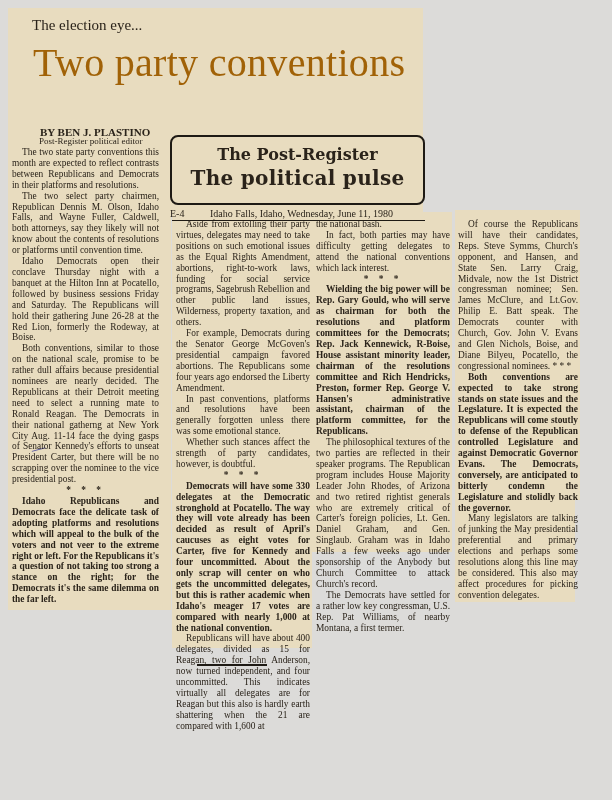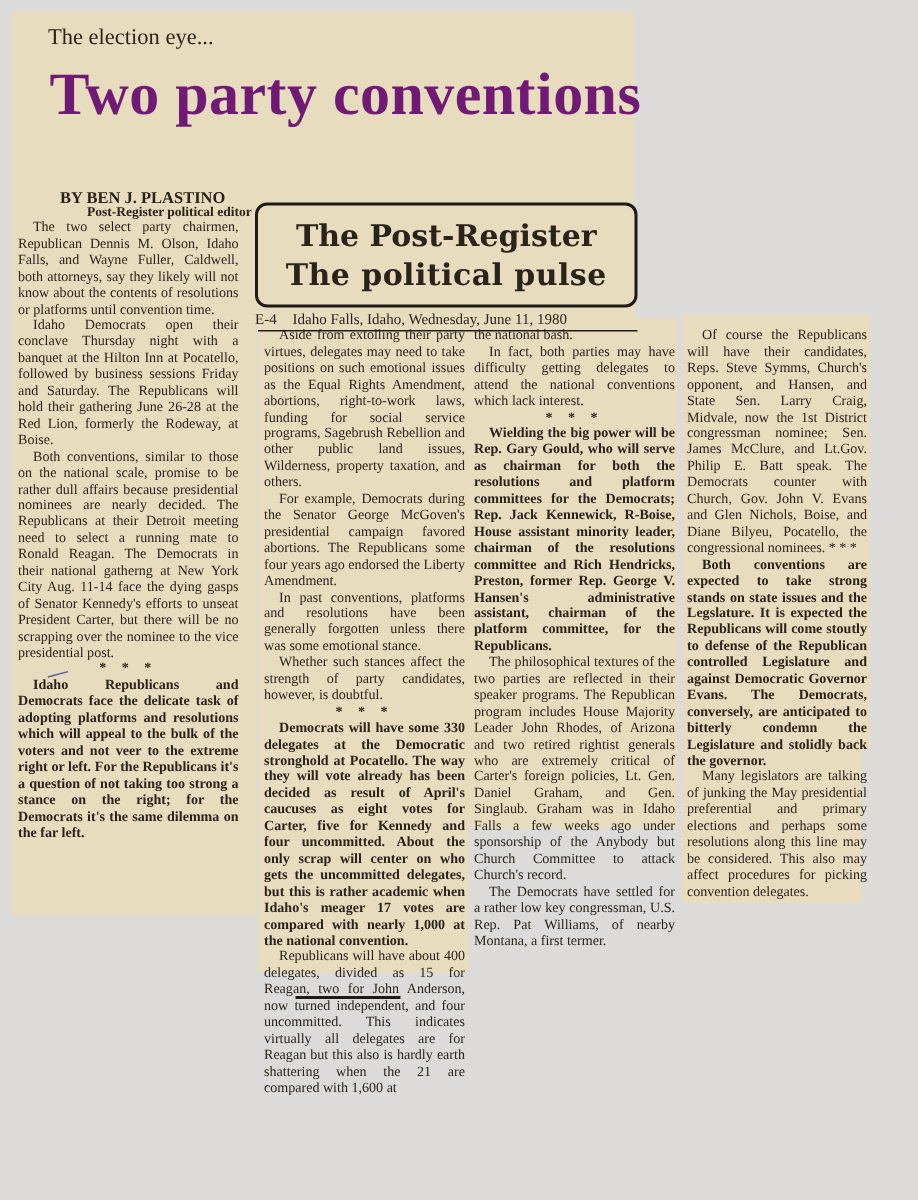--- a/index.html
+++ b/index.html
@@ -7,30 +7,30 @@
          font-family:"DejaVu Serif", serif; color:#2a231a; }
   .paper { position:absolute; background:#e8dcbf; }
   .p-head { left:8px; top:8px; width:415px; height:204px; }
   .p-left { left:8px; top:200px; width:163px; height:410px; }
   .p-mid  { left:172px; top:212px; width:280px; height:340px; }
   .p-midlow { left:172px; top:550px; width:140px; height:98px; }
   .p-right { left:455px; top:210px; width:125px; height:290px; }
   .p-right2 { left:455px; top:495px; width:120px; height:107px; }
   .kicker { position:absolute; left:32px; top:17px; font-size:15px; font-family:"Liberation Serif", serif; }
   .headline { position:absolute; left:33px; top:40px; width:400px; font-family:"Liberation Serif", serif;
-              font-size:40px; line-height:46px; font-weight:bold; letter-spacing:0.3px; color:#701a75; }
+              font-size:40px; line-height:46px; font-weight:normal; letter-spacing:0.3px; color:#a16207; }
   .byline { position:absolute; left:40px; top:126px; font-size:11px; font-weight:bold; font-family:"Liberation Serif", serif; }
-  .byline2 { position:absolute; left:39px; top:136px; font-size:9px; font-weight:bold; font-family:"Liberation Serif", serif;margin-left:19px; }
+  .byline2 { position:absolute; left:39px; top:136px; font-size:9px; font-weight:normal; font-family:"Liberation Serif", serif; }
   .flag { position:absolute; left:170px; top:135px; width:251px; height:66px; border:2px solid #1e1a14; border-radius:8px; text-align:center; }
-  .flag .t1 { font-family:"DejaVu Serif", serif; font-weight:bold; font-size:20px; margin-top:8px; }
+  .flag .t1 { font-family:"DejaVu Serif", serif; font-weight:bold; font-size:16px; margin-top:8px; }
   .flag .t2 { font-family:"DejaVu Serif", serif; font-weight:bold; font-size:20px; margin-top:2px; letter-spacing:0.3px; }
   .dateline { position:absolute; left:172px; top:208px; width:253px; font-size:10px; font-family:"Liberation Serif", serif;
               border-bottom:1px solid #1e1a14; padding-bottom:1px; }
   .dateline .pg { position:absolute; left:-2px; }
-  .dateline .dt { margin-left:23px; }
+  .dateline .dt { margin-left:38px; }
   .col { position:absolute; font-family:"Liberation Serif", serif; font-size:9.4px; line-height:10.9px; text-align:justify; }
   .col p { margin:0; text-indent:10px; }
   .col p.b { font-weight:bold; }
   .col .stars { text-align:center; text-indent:0; font-weight:bold; letter-spacing:4px; }
   .c1 { left:12px; top:147px; width:147px; }
   .c2 { left:176px; top:219px; width:134px; }
   .c3 { left:316px; top:219px; width:134px; }
   .c4 { left:458px; top:219px; width:120px; }
   .rule-bottom { position:absolute; left:197px; top:664px; width:70px; height:1.5px; background:#1e1a14; }
   .ink { position:absolute; left:32px; top:449px; width:14px; height:3px; border-top:1.5px solid #5a5aa0; transform:rotate(-15deg); }
@@ -57,20 +57,21 @@
   <div class="t2">The political pulse</div>
 </div>
 <div class="dateline">
   <span class="pg">E-4</span>
   <span class="dt">Idaho Falls, Idaho, Wednesday, June 11, 1980</span>
 </div>
 
 <div class="ink"></div>
 
 <div class="col c1">
+    <p>The two state party conventions this month are expected to reflect contrasts between Republicans and Democrats in their platforms and resolutions.</p>
     <p>The two select party chairmen, Republican Dennis M. Olson, Idaho Falls, and Wayne Fuller, Caldwell, both attorneys, say they likely will not know about the contents of resolutions or platforms until convention time.</p>
     <p>Idaho Democrats open their conclave Thursday night with a banquet at the Hilton Inn at Pocatello, followed by business sessions Friday and Saturday. The Republicans will hold their gathering June 26-28 at the Red Lion, formerly the Rodeway, at Boise.</p>
     <p>Both conventions, similar to those on the national scale, promise to be rather dull affairs because presidential nominees are nearly decided. The Republicans at their Detroit meeting need to select a running mate to Ronald Reagan. The Democrats in their national gatherng at New York City Aug. 11-14 face the dying gasps of Senator Kennedy's efforts to unseat President Carter, but there will be no scrapping over the nominee to the vice presidential post.</p>
     <p class="stars">* * *</p>
     <p class="b">Idaho Republicans and Democrats face the delicate task of adopting platforms and resolutions which will appeal to the bulk of the voters and not veer to the extreme right or left. For the Republicans it's a question of not taking too strong a stance on the right; for the Democrats it's the same dilemma on the far left.</p>
   </div>
 <div class="col c2">
     <p>Aside from extolling their party virtues, delegates may need to take positions on such emotional issues as the Equal Rights Amendment, abortions, right-to-work laws, funding for social service programs, Sagebrush Rebellion and other public land issues, Wilderness, property taxation, and others.</p>
     <p>For example, Democrats during the Senator George McGoven's presidential campaign favored abortions. The Republicans some four years ago endorsed the Liberty Amendment.</p>
     <p>In past conventions, platforms and resolutions have been generally forgotten unless there was some emotional stance.</p>

